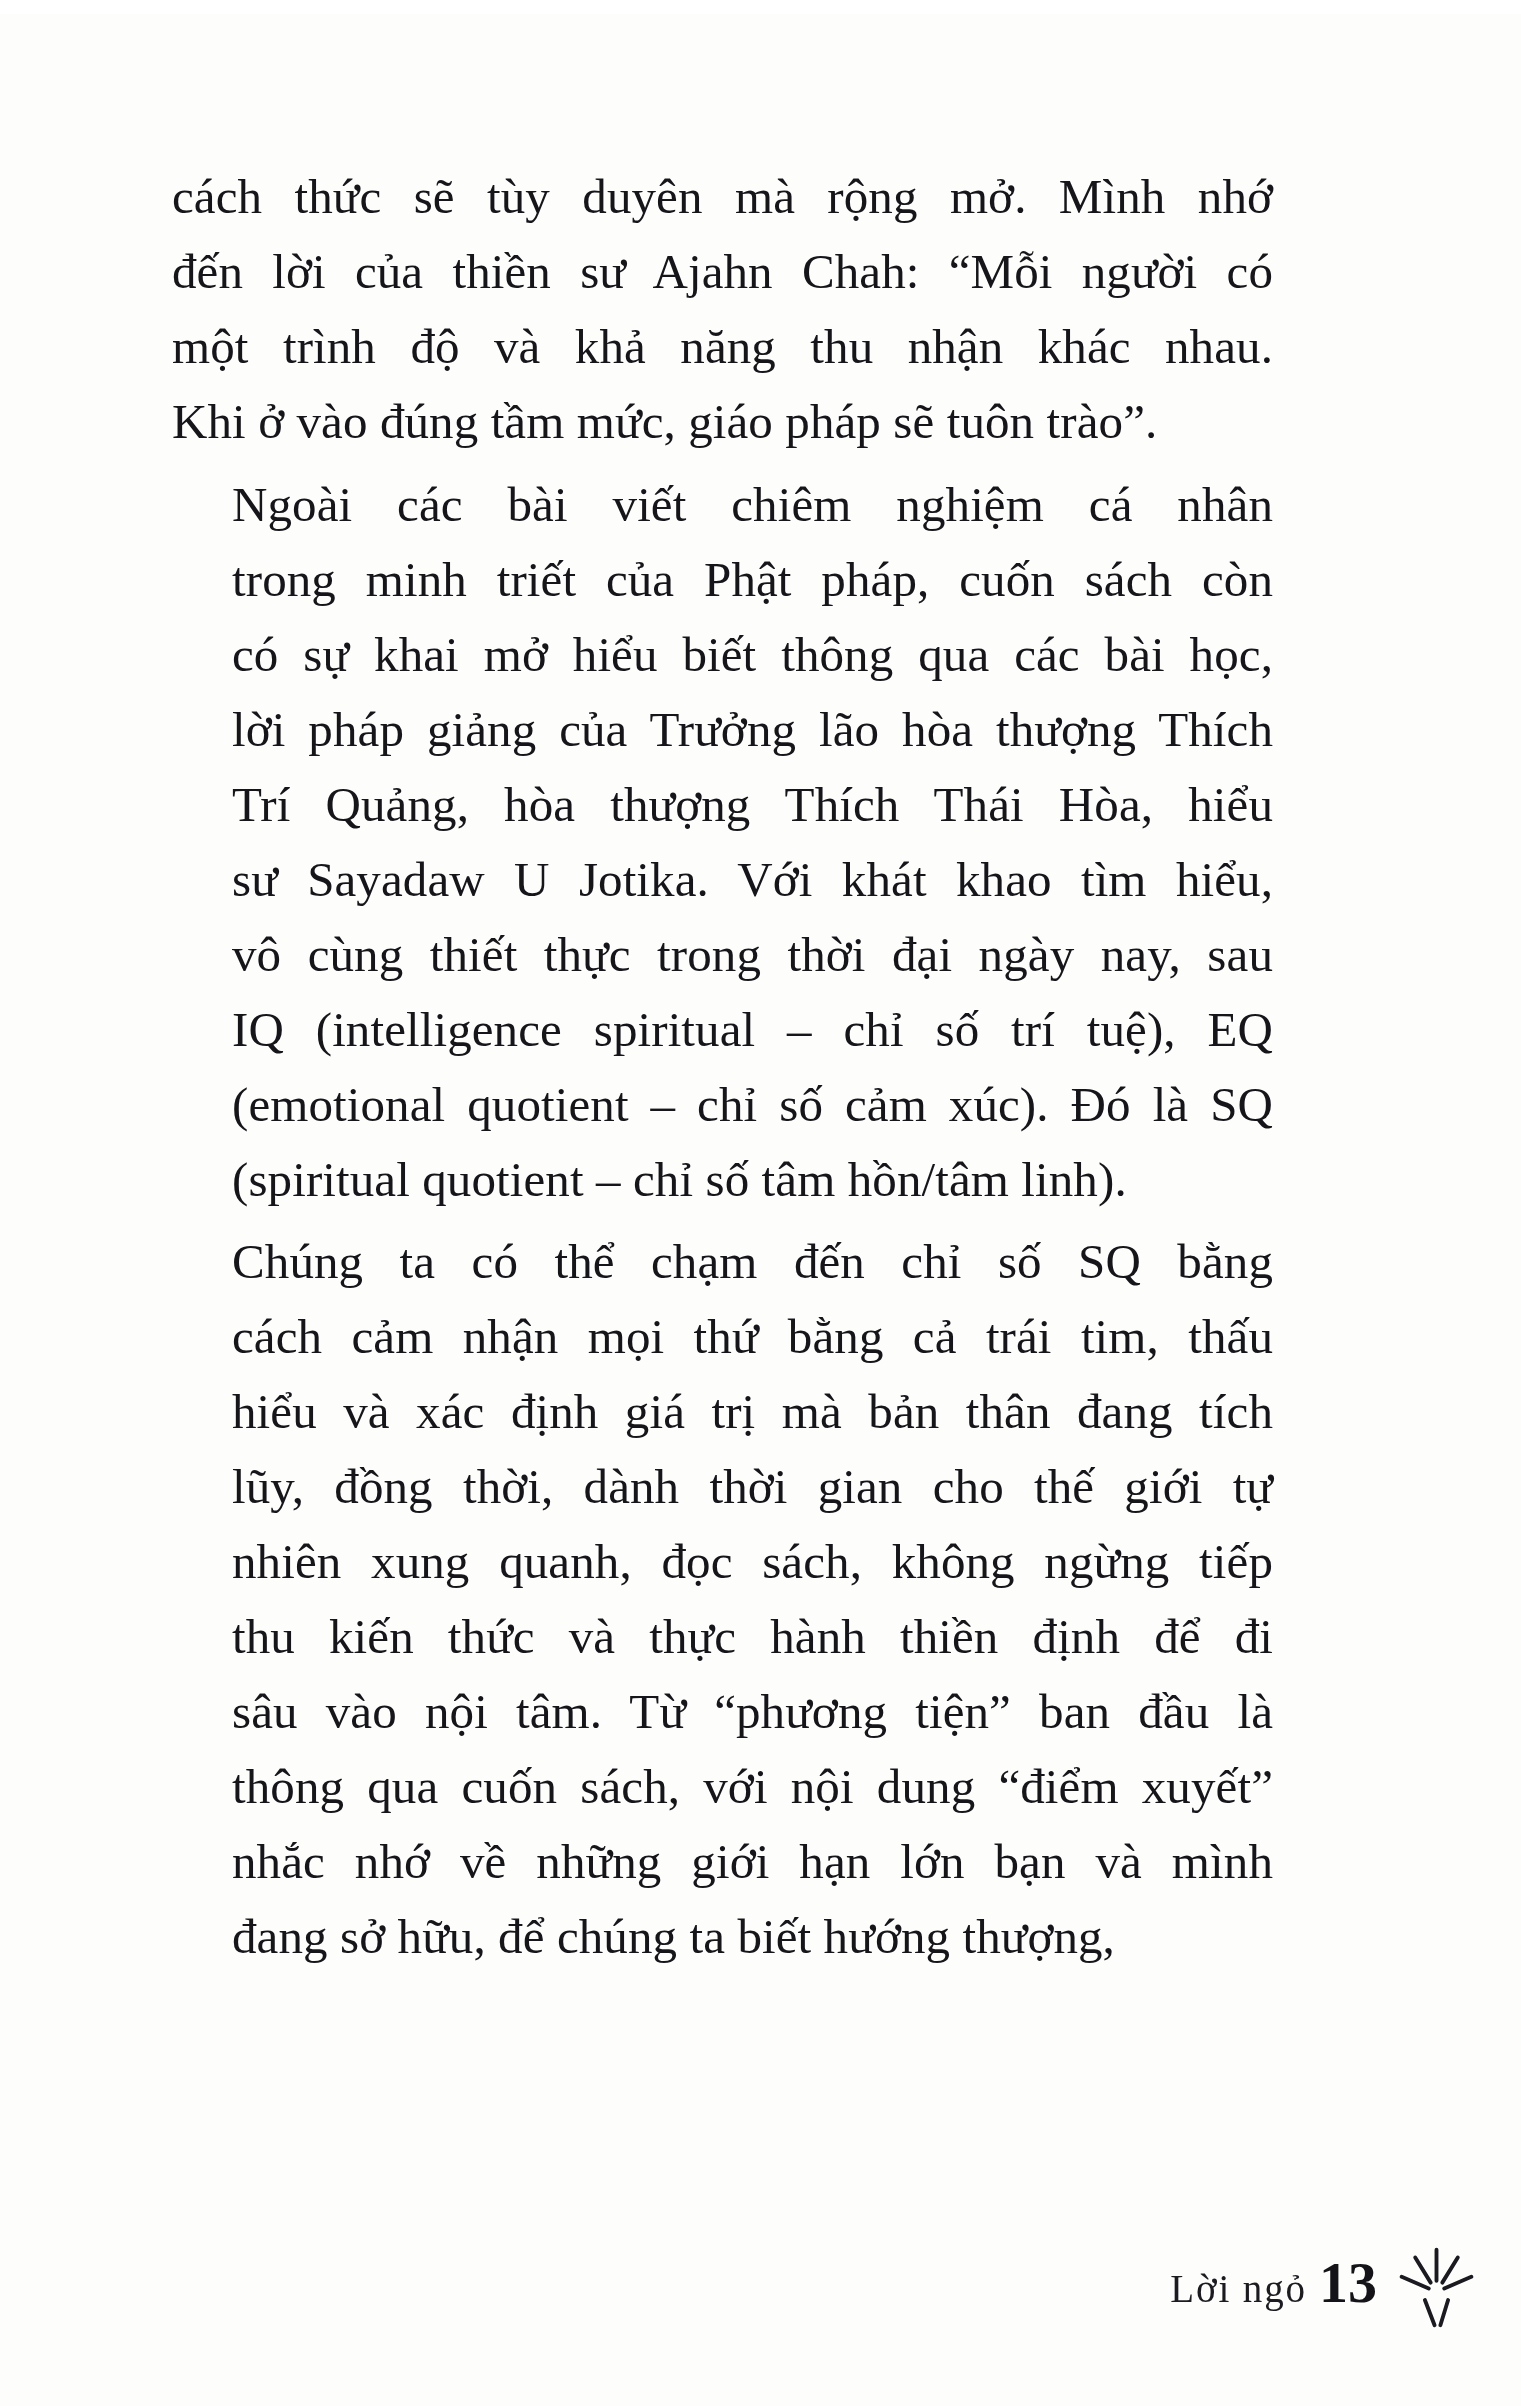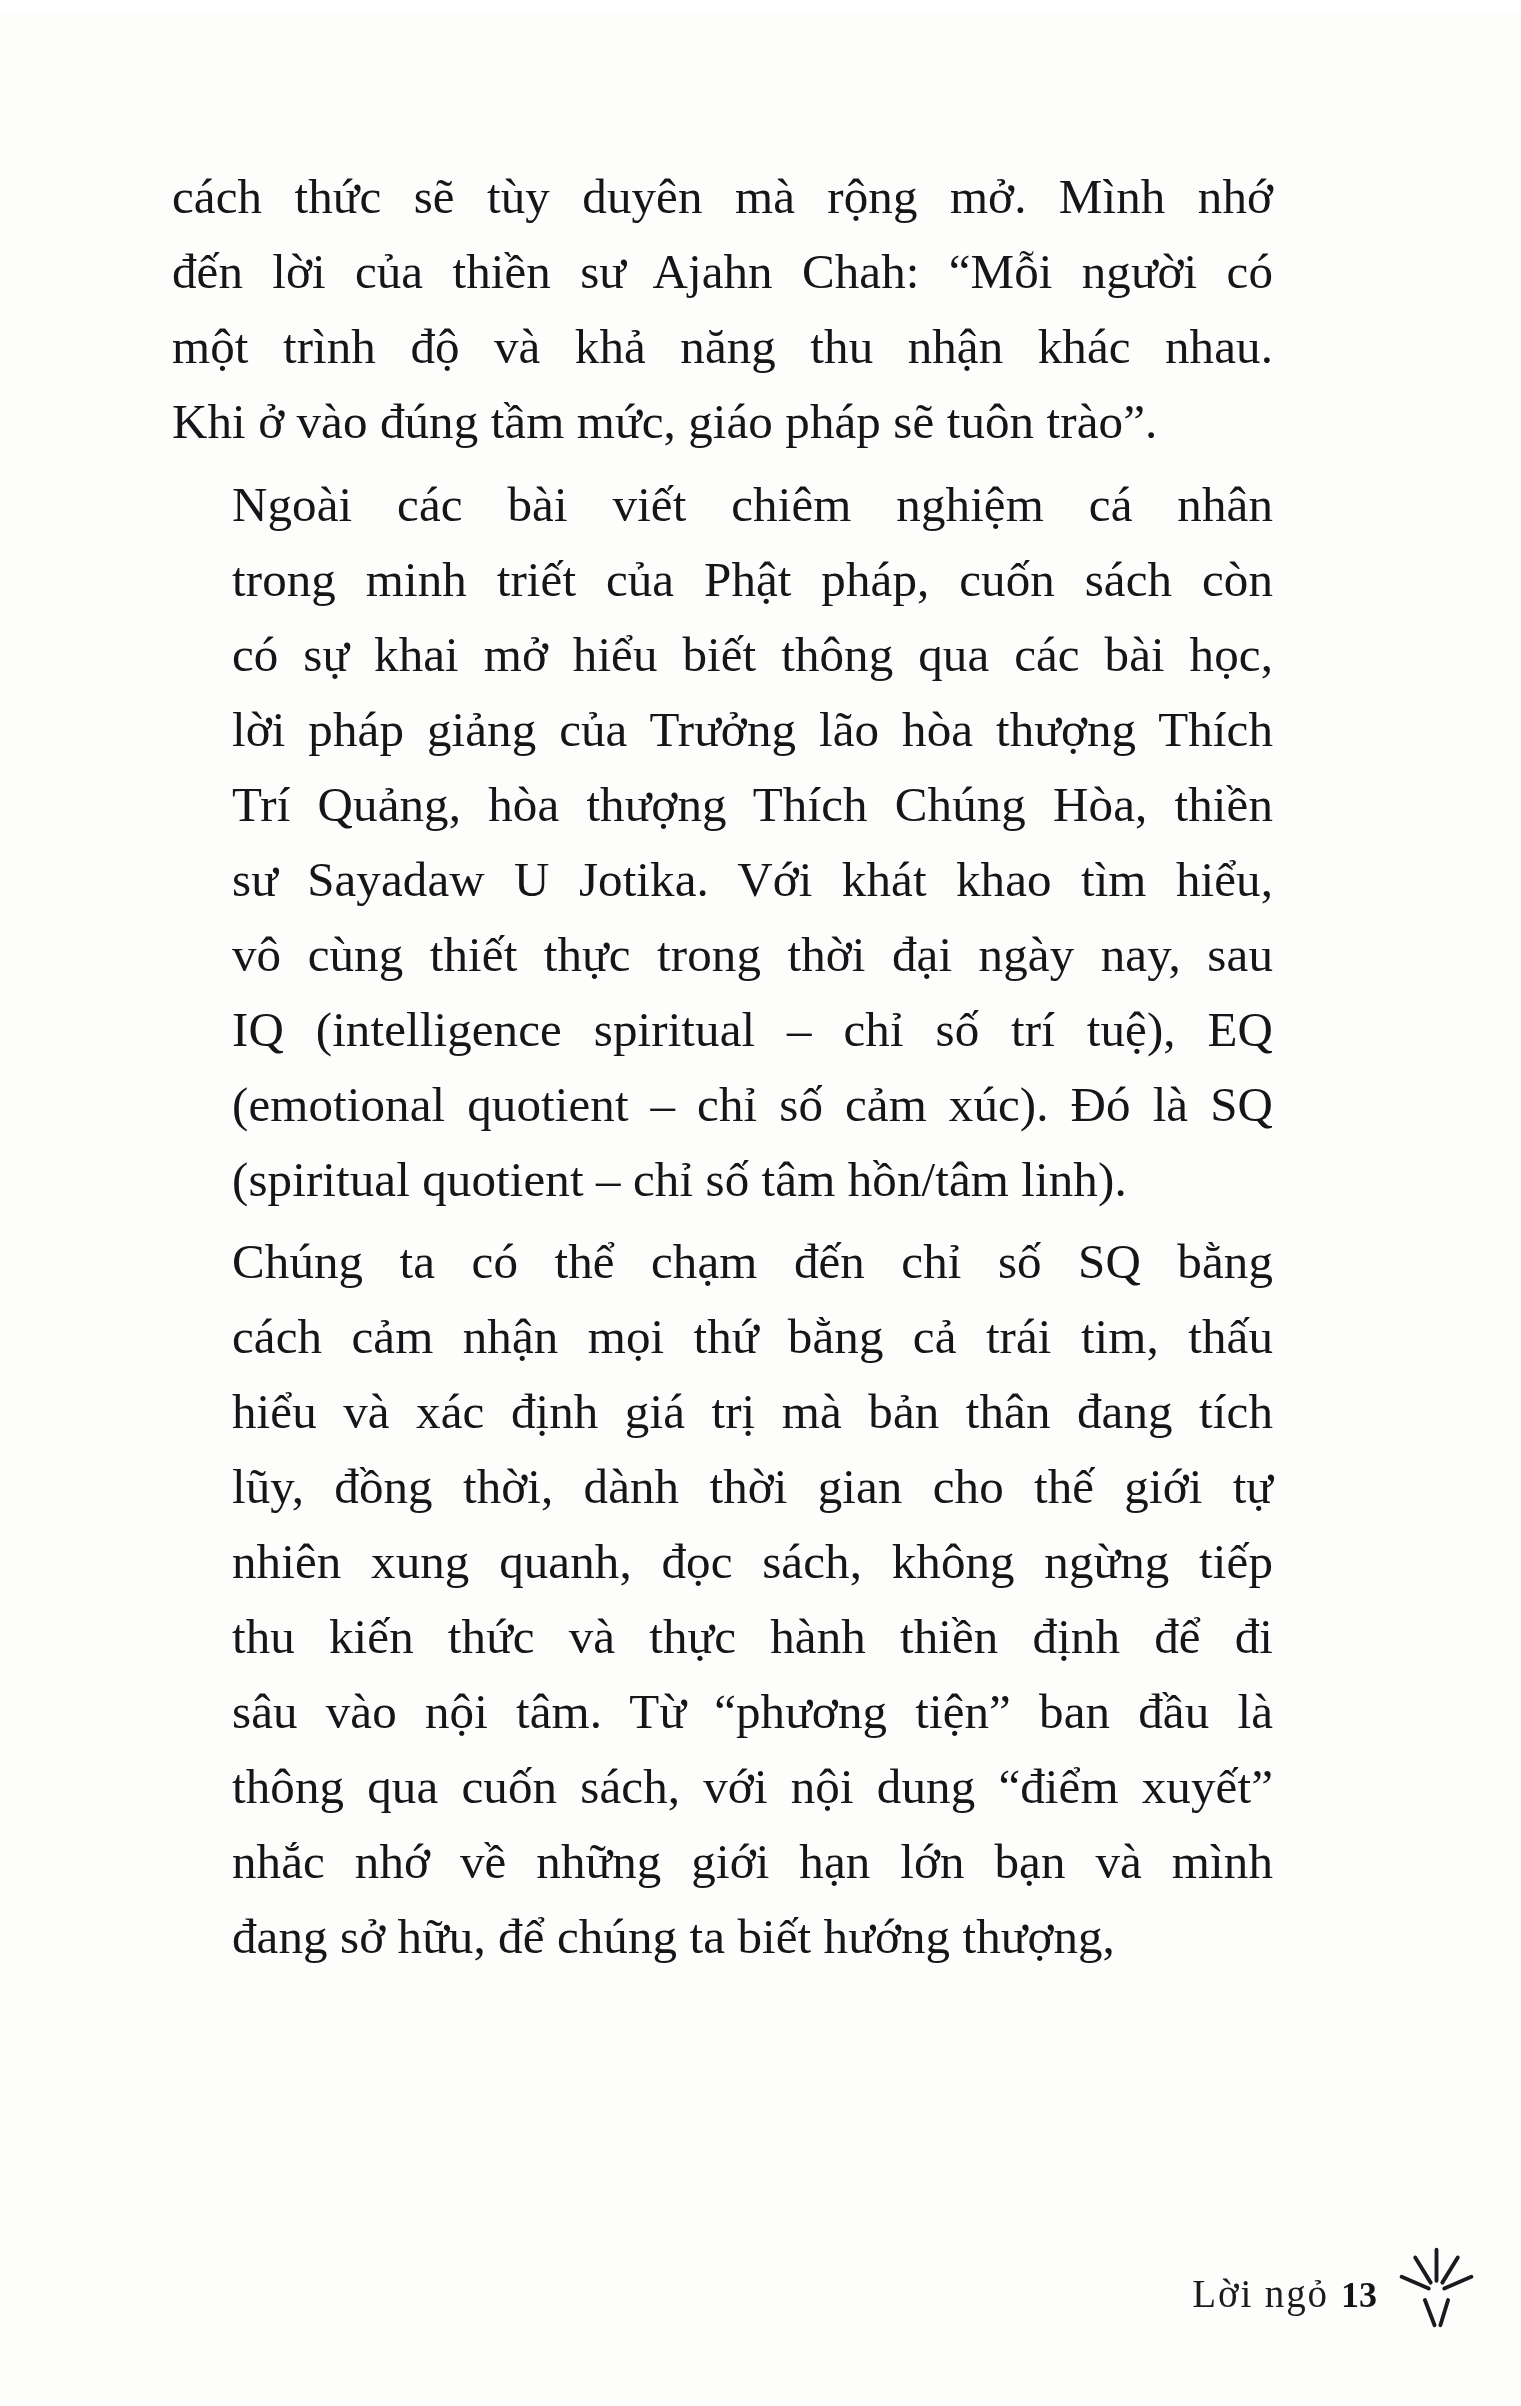--- a/index.html
+++ b/index.html
@@ -75,21 +75,21 @@
   }
 
   .footer-label {
     font-size: 39px;
     letter-spacing: 1.9px;
     color: #1b1b20;
     font-family: "Liberation Serif", serif;
   }
 
   .page-number {
-    font-size: 36px;
+    font-size: 58px;
     font-weight: bold;
     color: #141418;
     font-family: "Liberation Serif", serif;
   }
 
   .ornament {
     position: absolute;
     right: 41px;
     bottom: 89px;
     width: 89px;
@@ -112,21 +112,21 @@
       <span class="ln justify">đến lời của thiền sư Ajahn Chah: “Mỗi người có</span>
       <span class="ln justify">một trình độ và khả năng thu nhận khác nhau.</span>
       <span class="ln last">Khi ở vào đúng tầm mức, giáo pháp sẽ tuôn trào”.</span>
     </p>
 
     <p class="para indent">
       <span class="ln justify" style="text-indent:60px">Ngoài các bài viết chiêm nghiệm cá nhân</span>
       <span class="ln justify">trong minh triết của Phật pháp, cuốn sách còn</span>
       <span class="ln justify">có sự khai mở hiểu biết thông qua các bài học,</span>
       <span class="ln justify">lời pháp giảng của Trưởng lão hòa thượng Thích</span>
-      <span class="ln justify">Trí Quảng, hòa thượng Thích Chúng Hòa, thiền</span>
+      <span class="ln justify">Trí Quảng, hòa thượng Thích Thái Hòa, hiểu</span>
       <span class="ln justify">sư Sayadaw U Jotika. Với khát khao tìm hiểu,</span>
       <span class="ln justify">vô cùng thiết thực trong thời đại ngày nay, sau</span>
       <span class="ln justify">IQ (intelligence spiritual – chỉ số trí tuệ), EQ</span>
       <span class="ln justify">(emotional quotient – chỉ số cảm xúc). Đó là SQ</span>
       <span class="ln last">(spiritual quotient – chỉ số tâm hồn/tâm linh).</span>
     </p>
 
     <p class="para indent">
       <span class="ln justify" style="text-indent:60px">Chúng ta có thể chạm đến chỉ số SQ bằng</span>
       <span class="ln justify">cách cảm nhận mọi thứ bằng cả trái tim, thấu</span>

